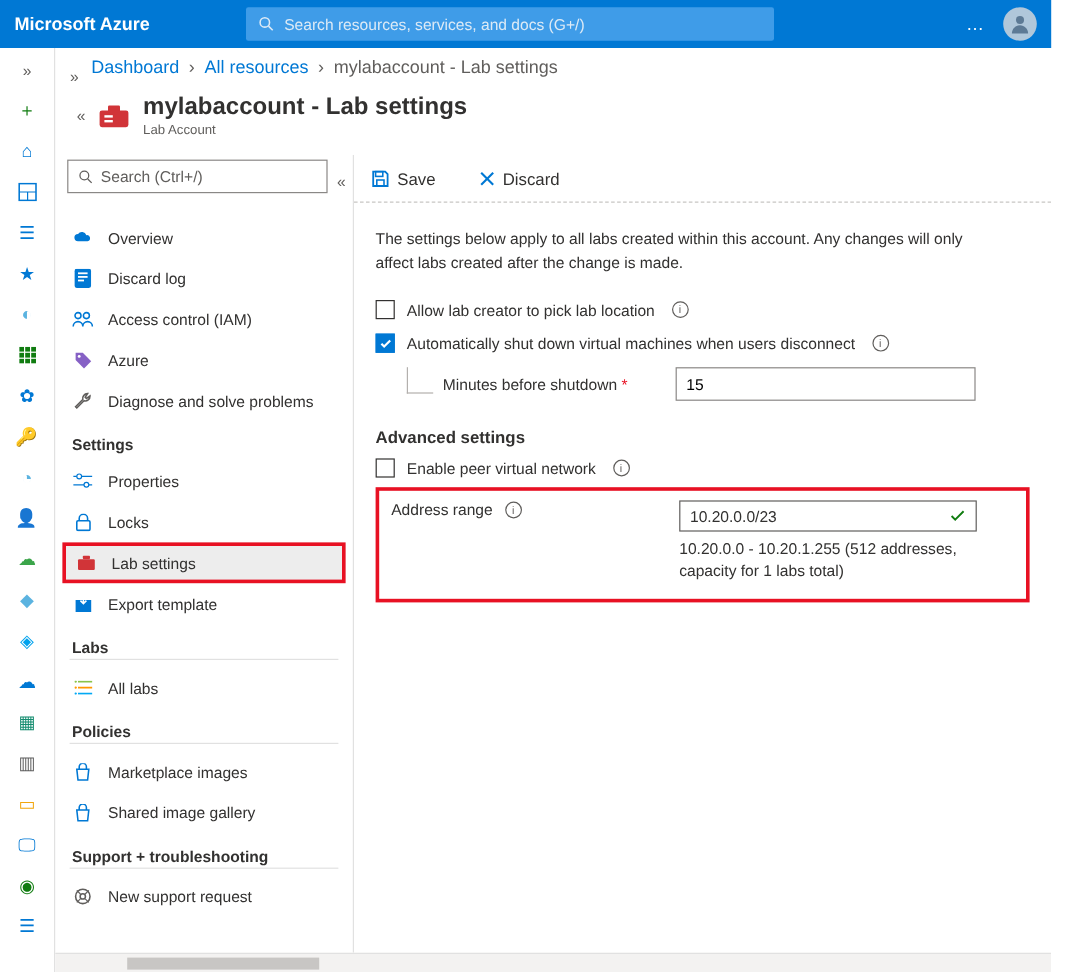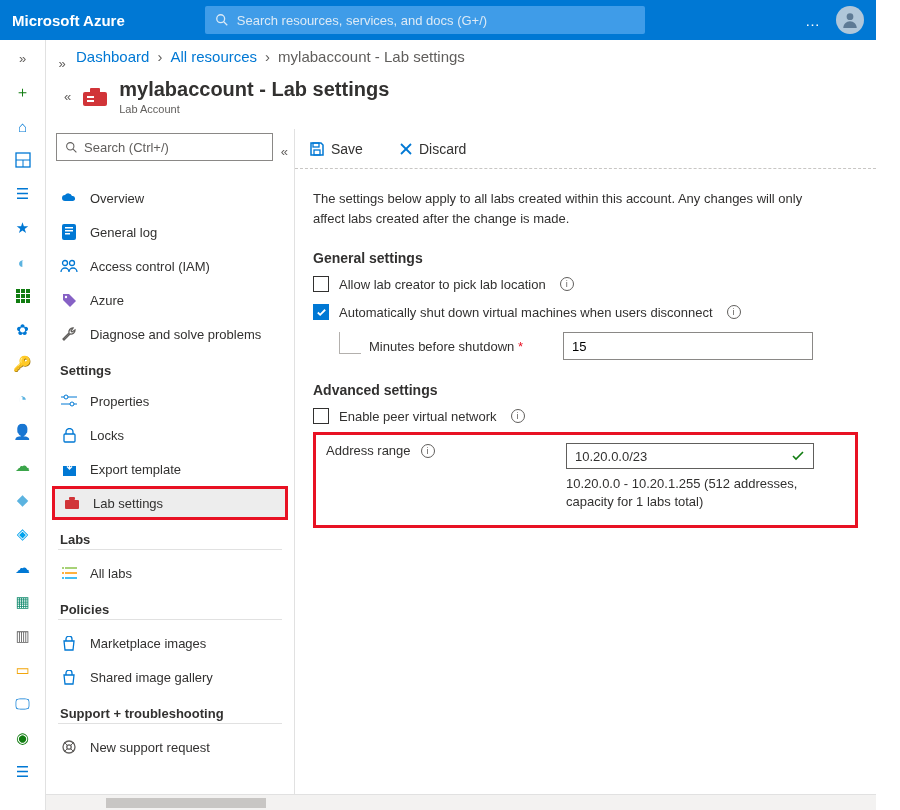--- a/index.html
+++ b/index.html
@@ -249,21 +249,21 @@
           </div>
           <div class="menu-item">
             <span class="mi-icon">
                 <svg width="14" height="16">
                   <rect width="14" height="16" rx="2" fill="#0078d4"></rect>
                   <rect x="3" y="3" width="8" height="1.5" fill="#fff"></rect>
                   <rect x="3" y="6" width="8" height="1.5" fill="#fff"></rect>
                   <rect x="3" y="9" width="5" height="1.5" fill="#fff"></rect>
                 </svg>
               </span>
-            <span>General log</span>
+            <span>Discard log</span>
           </div>
           <div class="menu-item">
             <span class="mi-icon">
                 <svg width="18" height="14" viewBox="0 0 18 14">
                   <circle cx="5" cy="4" r="2.5" fill="none" stroke="#0078d4" stroke-width="1.3"></circle>
                   <circle cx="12" cy="4" r="2.5" fill="none" stroke="#0078d4" stroke-width="1.3"></circle>
                   <path d="M1 13c0-2.2 1.8-4 4-4s4 1.8 4 4M9 13c0-2.2 1.8-4 4-4s4 1.8 4 4" fill="none" stroke="#0078d4" stroke-width="1.3"></path>
                 </svg>
               </span>
             <span>Access control (IAM)</span>
@@ -300,37 +300,37 @@
           </div>
           <div class="menu-item">
             <span class="mi-icon">
                 <svg width="13" height="15" viewBox="0 0 13 15">
                   <rect x="1" y="6" width="11" height="8" rx="1" fill="none" stroke="#0078d4" stroke-width="1.3"></rect>
                   <path d="M3 6V4a3.5 3.5 0 017 0v2" fill="none" stroke="#0078d4" stroke-width="1.3"></path>
                 </svg>
               </span>
             <span>Locks</span>
           </div>
+          <div class="menu-item selected highlight-red">
+            <span class="mi-icon">
+                <svg width="16" height="13" viewBox="0 0 16 13">
+                  <rect x="1" y="3" width="14" height="9" rx="1" fill="#d13438"></rect>
+                  <rect x="5" y="0" width="6" height="3" rx="1" fill="#d13438"></rect>
+                </svg>
+              </span>
+            <span>Lab settings</span>
+          </div>
           <div class="menu-item">
             <span class="mi-icon">
                 <svg width="15" height="15" viewBox="0 0 15 15">
                   <rect x="1" y="4" width="13" height="10" fill="#0078d4"></rect>
                   <path d="M7.5 0v7M5 4.5L7.5 7 10 4.5" fill="none" stroke="#fff" stroke-width="1.3"></path>
                 </svg>
               </span>
             <span>Export template</span>
-          </div>
-          <div class="menu-item selected highlight-red">
-            <span class="mi-icon">
-                <svg width="16" height="13" viewBox="0 0 16 13">
-                  <rect x="1" y="3" width="14" height="9" rx="1" fill="#d13438"></rect>
-                  <rect x="5" y="0" width="6" height="3" rx="1" fill="#d13438"></rect>
-                </svg>
-              </span>
-            <span>Lab settings</span>
           </div>
 
           <div class="menu-group">Labs</div>
           <div class="menu-sep" style="margin-top:-4px"></div>
           <div class="menu-item">
             <span class="mi-icon">
                 <svg width="15" height="12" viewBox="0 0 15 12">
                   <line x1="3" y1="1" x2="15" y2="1" stroke="#8bc34a" stroke-width="1.5"></line>
                   <line x1="3" y1="6" x2="15" y2="6" stroke="#ff9800" stroke-width="1.5"></line>
                   <line x1="3" y1="11" x2="15" y2="11" stroke="#03a9f4" stroke-width="1.5"></line>
@@ -395,21 +395,20 @@
                   <line x1="2" y1="2" x2="12" y2="12" stroke="#0078d4" stroke-width="1.8"></line>
                   <line x1="12" y1="2" x2="2" y2="12" stroke="#0078d4" stroke-width="1.8"></line>
                 </svg>
               <span>Discard</span>
             </div>
           </div>
 
           <div class="detail-inner">
             <p class="intro">The settings below apply to all labs created within this account. Any changes will only affect labs created after the change is made.</p>
 
-            <div class="section-h">General settings</div>
             <div class="ck-row">
               <span class="ckbox"></span>
               <span>Allow lab creator to pick lab location</span>
               <span class="info-ic">i</span>
             </div>
             <div class="ck-row">
               <span class="ckbox checked">
                 <svg width="11" height="11" viewBox="0 0 12 12">
                     <path d="M2 6l2.5 2.5L10 3" fill="none" stroke="#fff" stroke-width="2"></path>
                   </svg>

